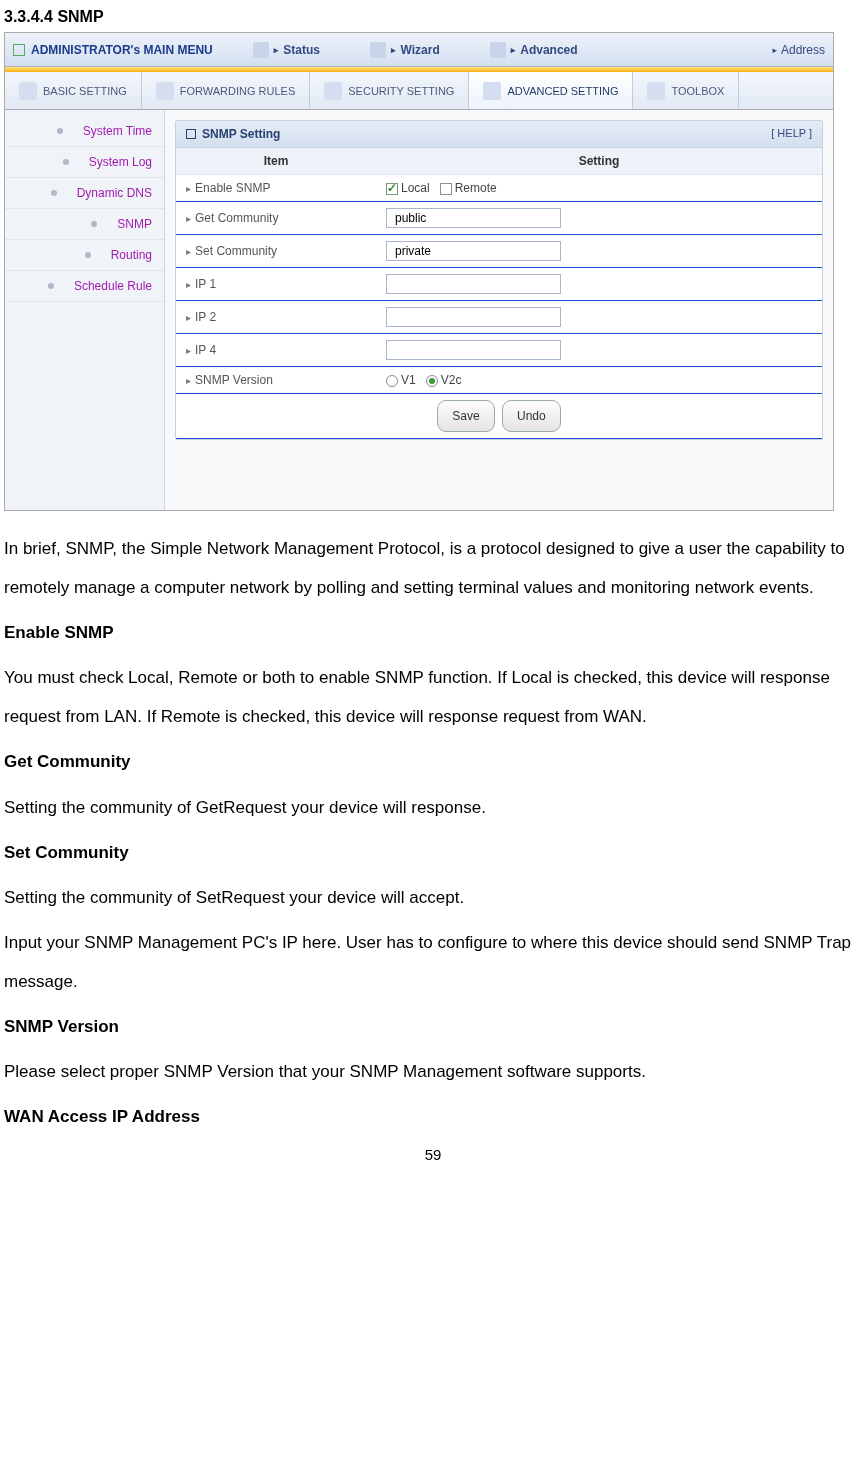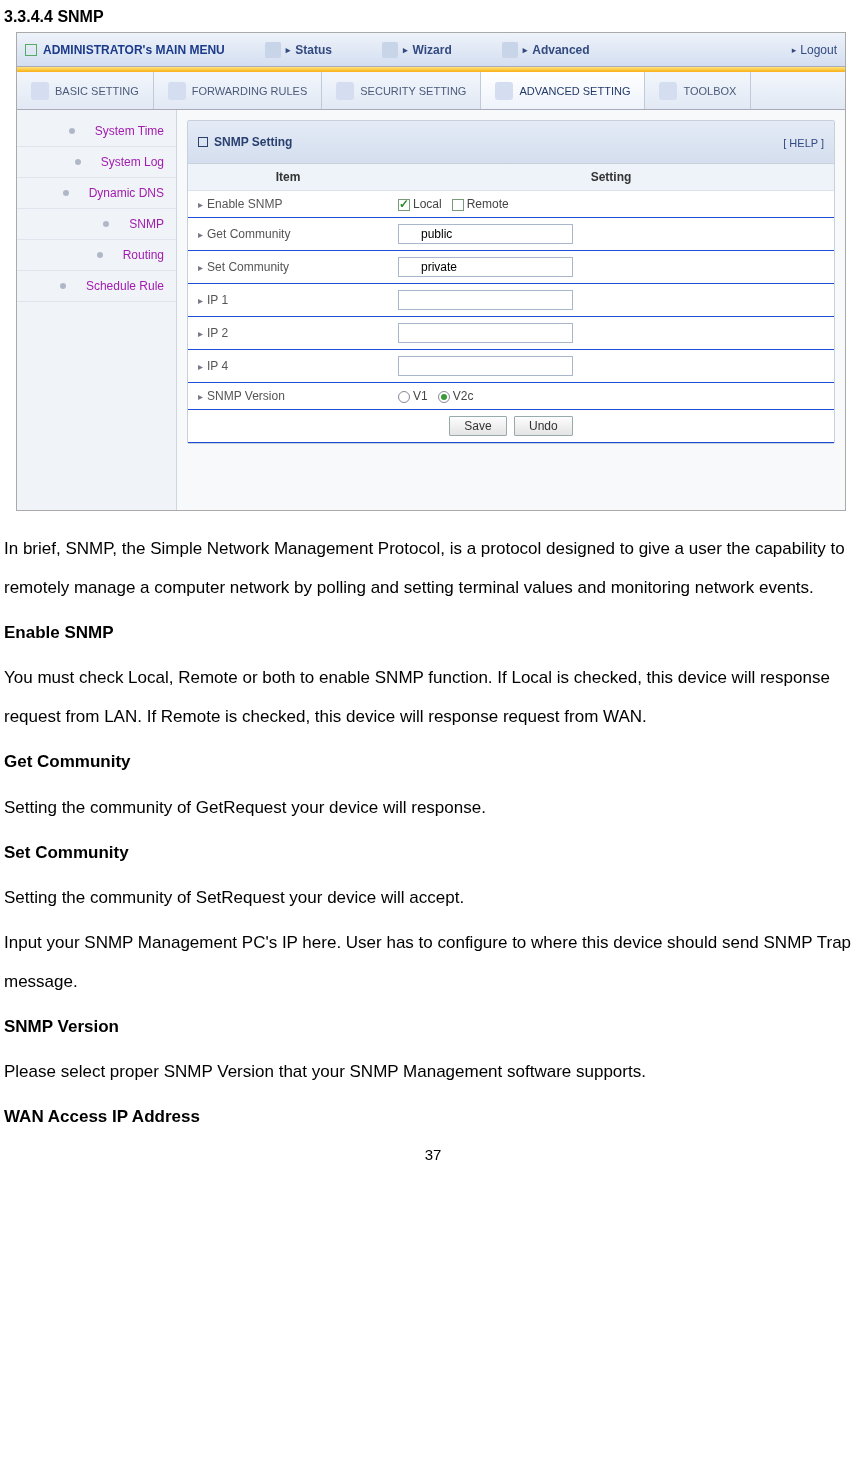--- a/index.html
+++ b/index.html
@@ -13,21 +13,20 @@
     .section-heading {
       font-weight: bold;
       font-size: 16px;
       margin: 4px 0 6px 0;
     }
     .screenshot-container {
       border: 1px solid #aaa;
       width: 830px;
       background: #f0f0f0;
       margin-bottom: 18px;
-      margin-left: 12px;
     }
     .topbar {
       background: linear-gradient(#eef3fa, #d3def0);
       height: 34px;
       display: flex;
       align-items: center;
       border-bottom: 1px solid #aab;
       font-size: 12px;
       color: #2a3e6a;
       padding: 0 8px;
@@ -126,23 +125,23 @@
       flex: 1;
       padding: 10px;
     }
     .panel {
       border: 1px solid #c8d0dc;
       background: #fff;
       border-radius: 2px;
     }
     .panel-header {
       background: linear-gradient(#e4ebf6, #d4deee);
-      padding: 14px 10px;
-      display: flex;
-      align-items: flex-end;
+      padding: 6px 10px;
+      display: flex;
+      align-items: flex-start;
       justify-content: space-between;
       border-bottom: 1px solid #c8d0dc;
       font-size: 12px;
       font-weight: bold;
       color: #2a4070;
     }
     .panel-header .left {
       display: flex;
       align-items: center;
       gap: 6px;
@@ -174,21 +173,21 @@
       padding: 6px 10px;
       border-bottom: 1px solid #1d4ed8;
     }
     .form-table td.item-cell {
       width: 200px;
       color: #555;
     }
     .arrow { color: #778; margin-right: 4px; font-size: 10px; }
     .ftext {
       width: 175px;
-      padding: 2px 22px;
+      padding: 2px 8px;
       border: 1px solid #aab6cc;
       font-size: 12px;
       height: 20px;
     }
     .chk-img {
       display: inline-block;
       width: 12px; height: 12px;
       border: 1px solid #7a9a7a;
       background: #fff;
       vertical-align: middle;
@@ -219,25 +218,25 @@
       top: 2px; left: 2px;
       width: 6px; height: 6px;
       background: #3a9a3a;
       border-radius: 50%;
     }
     .button-row {
       text-align: center;
       padding: 8px;
     }
     .btn {
-      padding: 2px 14px;
+      padding: 8px 14px;
       font-size: 12px;
       background: linear-gradient(#fdfdfd, #e4e4e4);
       border: 1px solid #9aa;
-      border-radius: 1px;
+      border-radius: 9px;
       color: #333;
       cursor: pointer;
       margin: 0 2px;
     }
     .prose {
       font-size: 17px;
       line-height: 2.3;
       color: #000;
       margin-top: 8px;
     }
@@ -270,21 +269,21 @@
       <span>Wizard</span>
     </span>
     <span class="titem">
       <span class="ticon"></span>
       <span class="tri">▸</span>
       <span>Advanced</span>
     </span>
     <span class="spacer"></span>
     <span class="logout">
       <span class="tri">▸</span>
-      <span>Logout</span>
+      <span>Address</span>
     </span>
   </div>
 
   <div class="gold-sep"></div>
 
   <div class="tabbar">
     <div class="tab">
       <span class="tabicon"></span>
       <span>BASIC SETTING</span>
     </div>
@@ -405,13 +404,13 @@
   <p class="b">Get Community</p>
   <p>Setting the community of GetRequest your device will response.</p>
   <p class="b">Set Community</p>
   <p>Setting the community of SetRequest your device will accept.</p>
   <p>Input your SNMP Management PC's IP here. User has to configure to where this device should send SNMP Trap message.</p>
   <p class="b">SNMP Version</p>
   <p>Please select proper SNMP Version that your SNMP Management software supports.</p>
   <p class="b">WAN Access IP Address</p>
 </div>
 
-<div class="page-num">37</div>
+<div class="page-num">59</div>
 
 </body></html>

